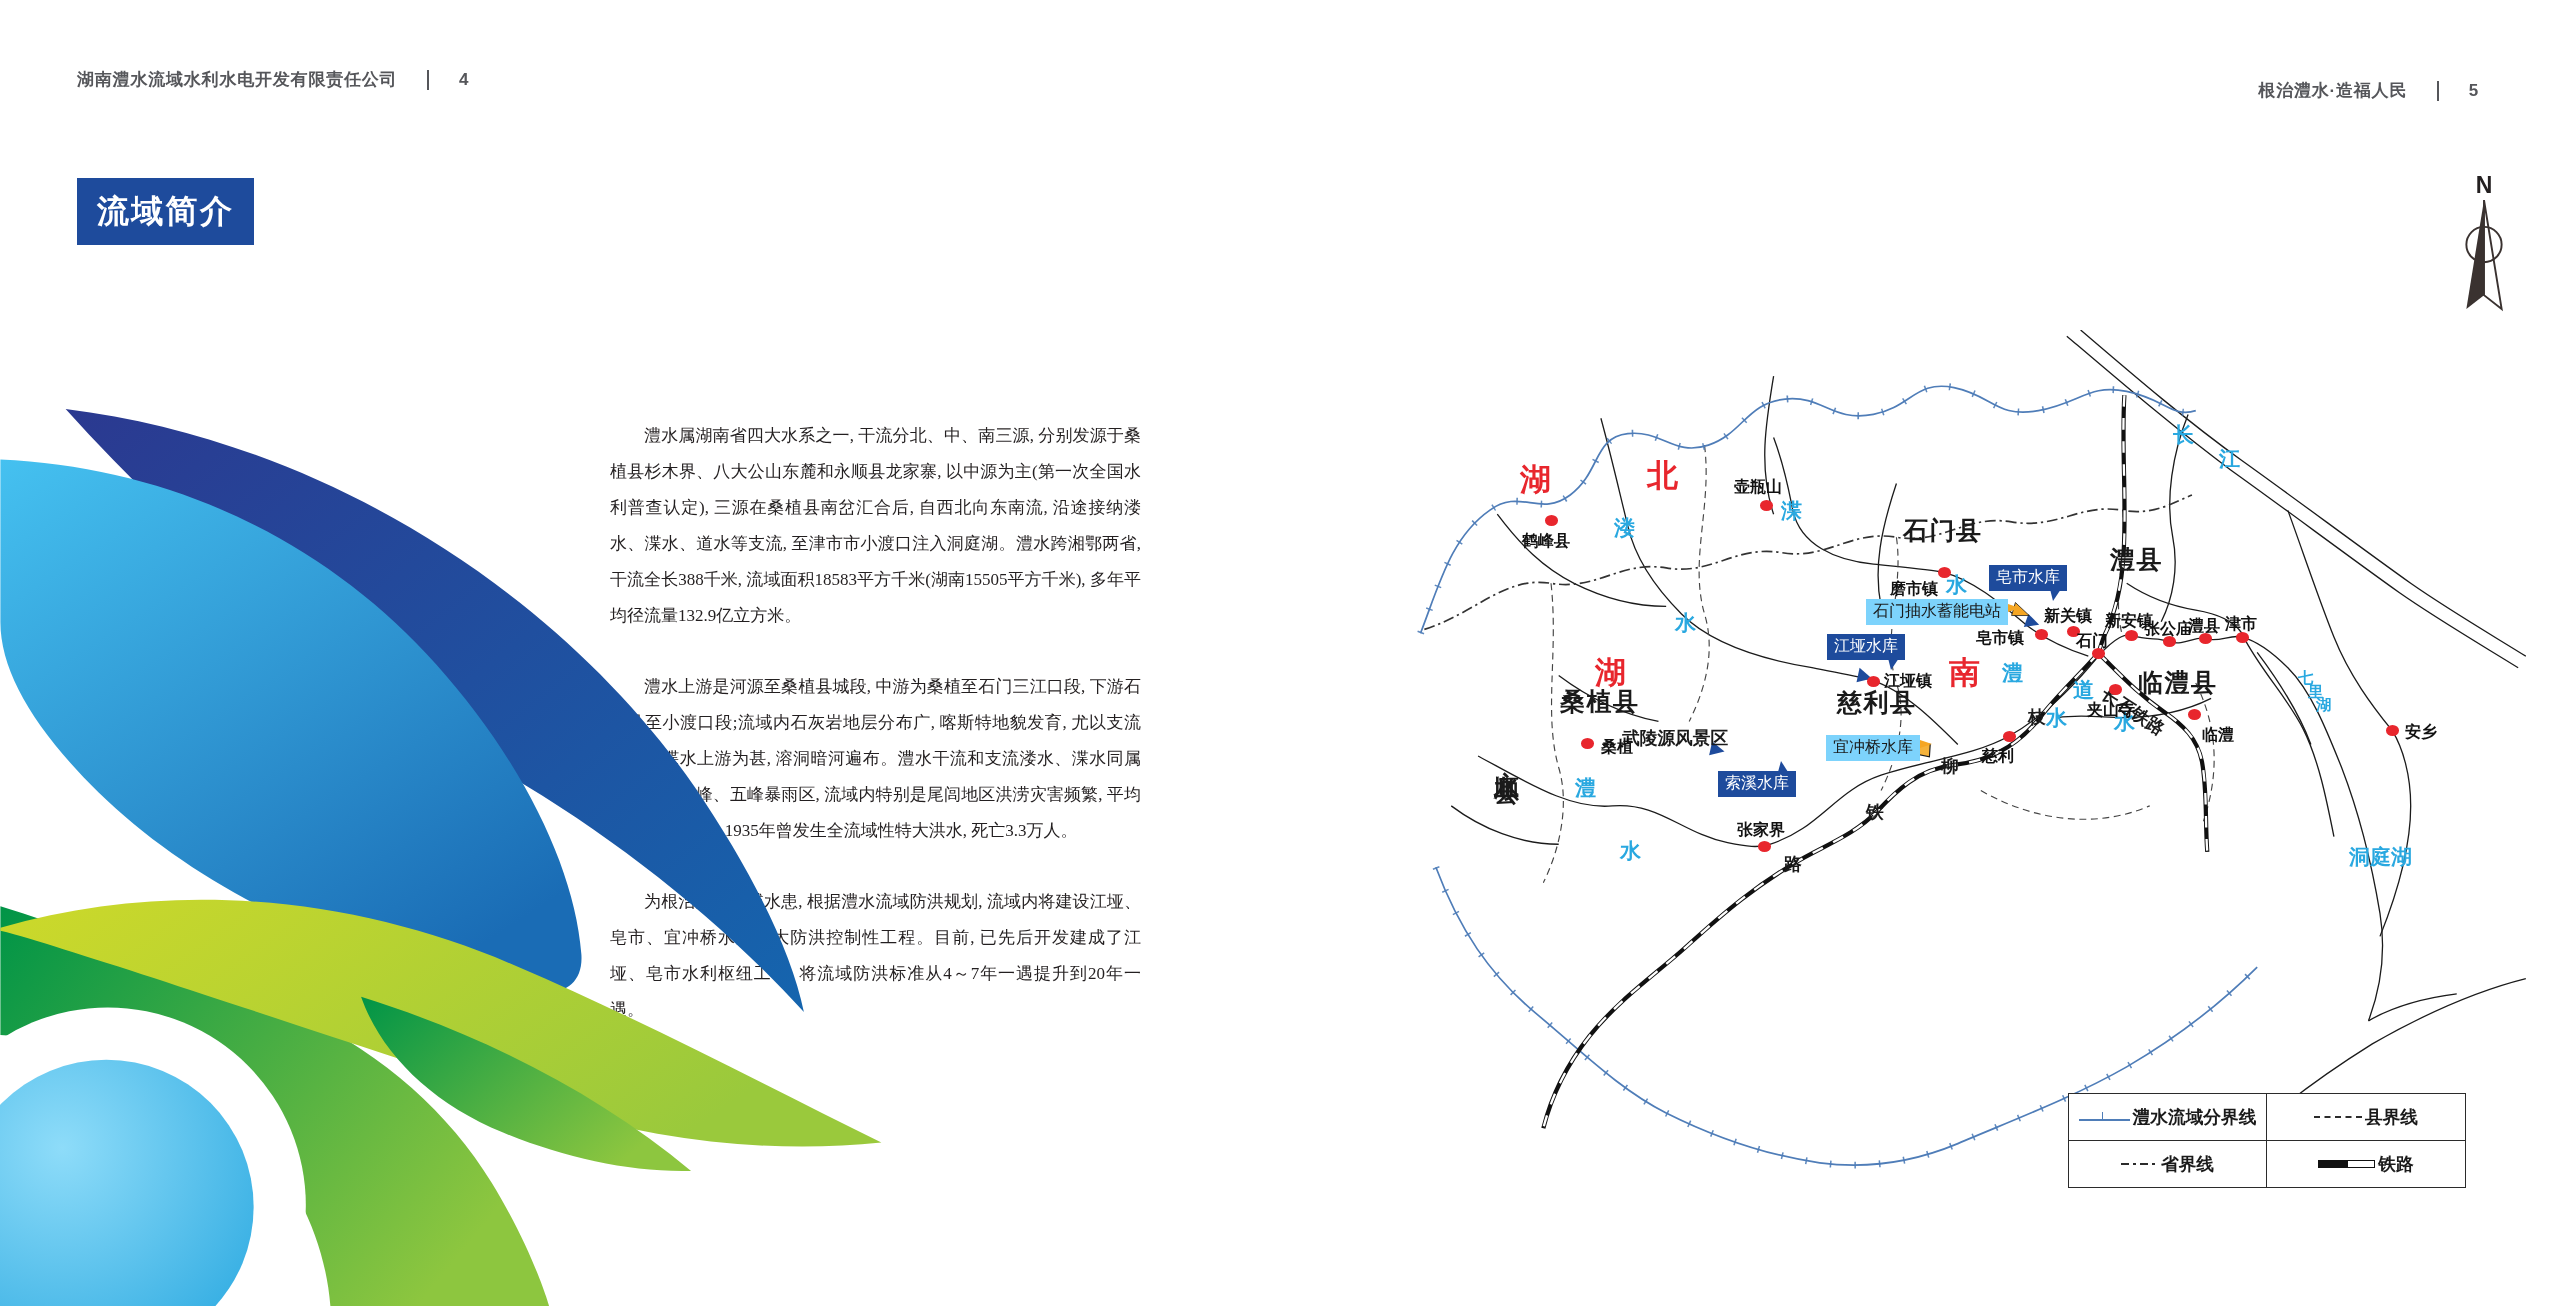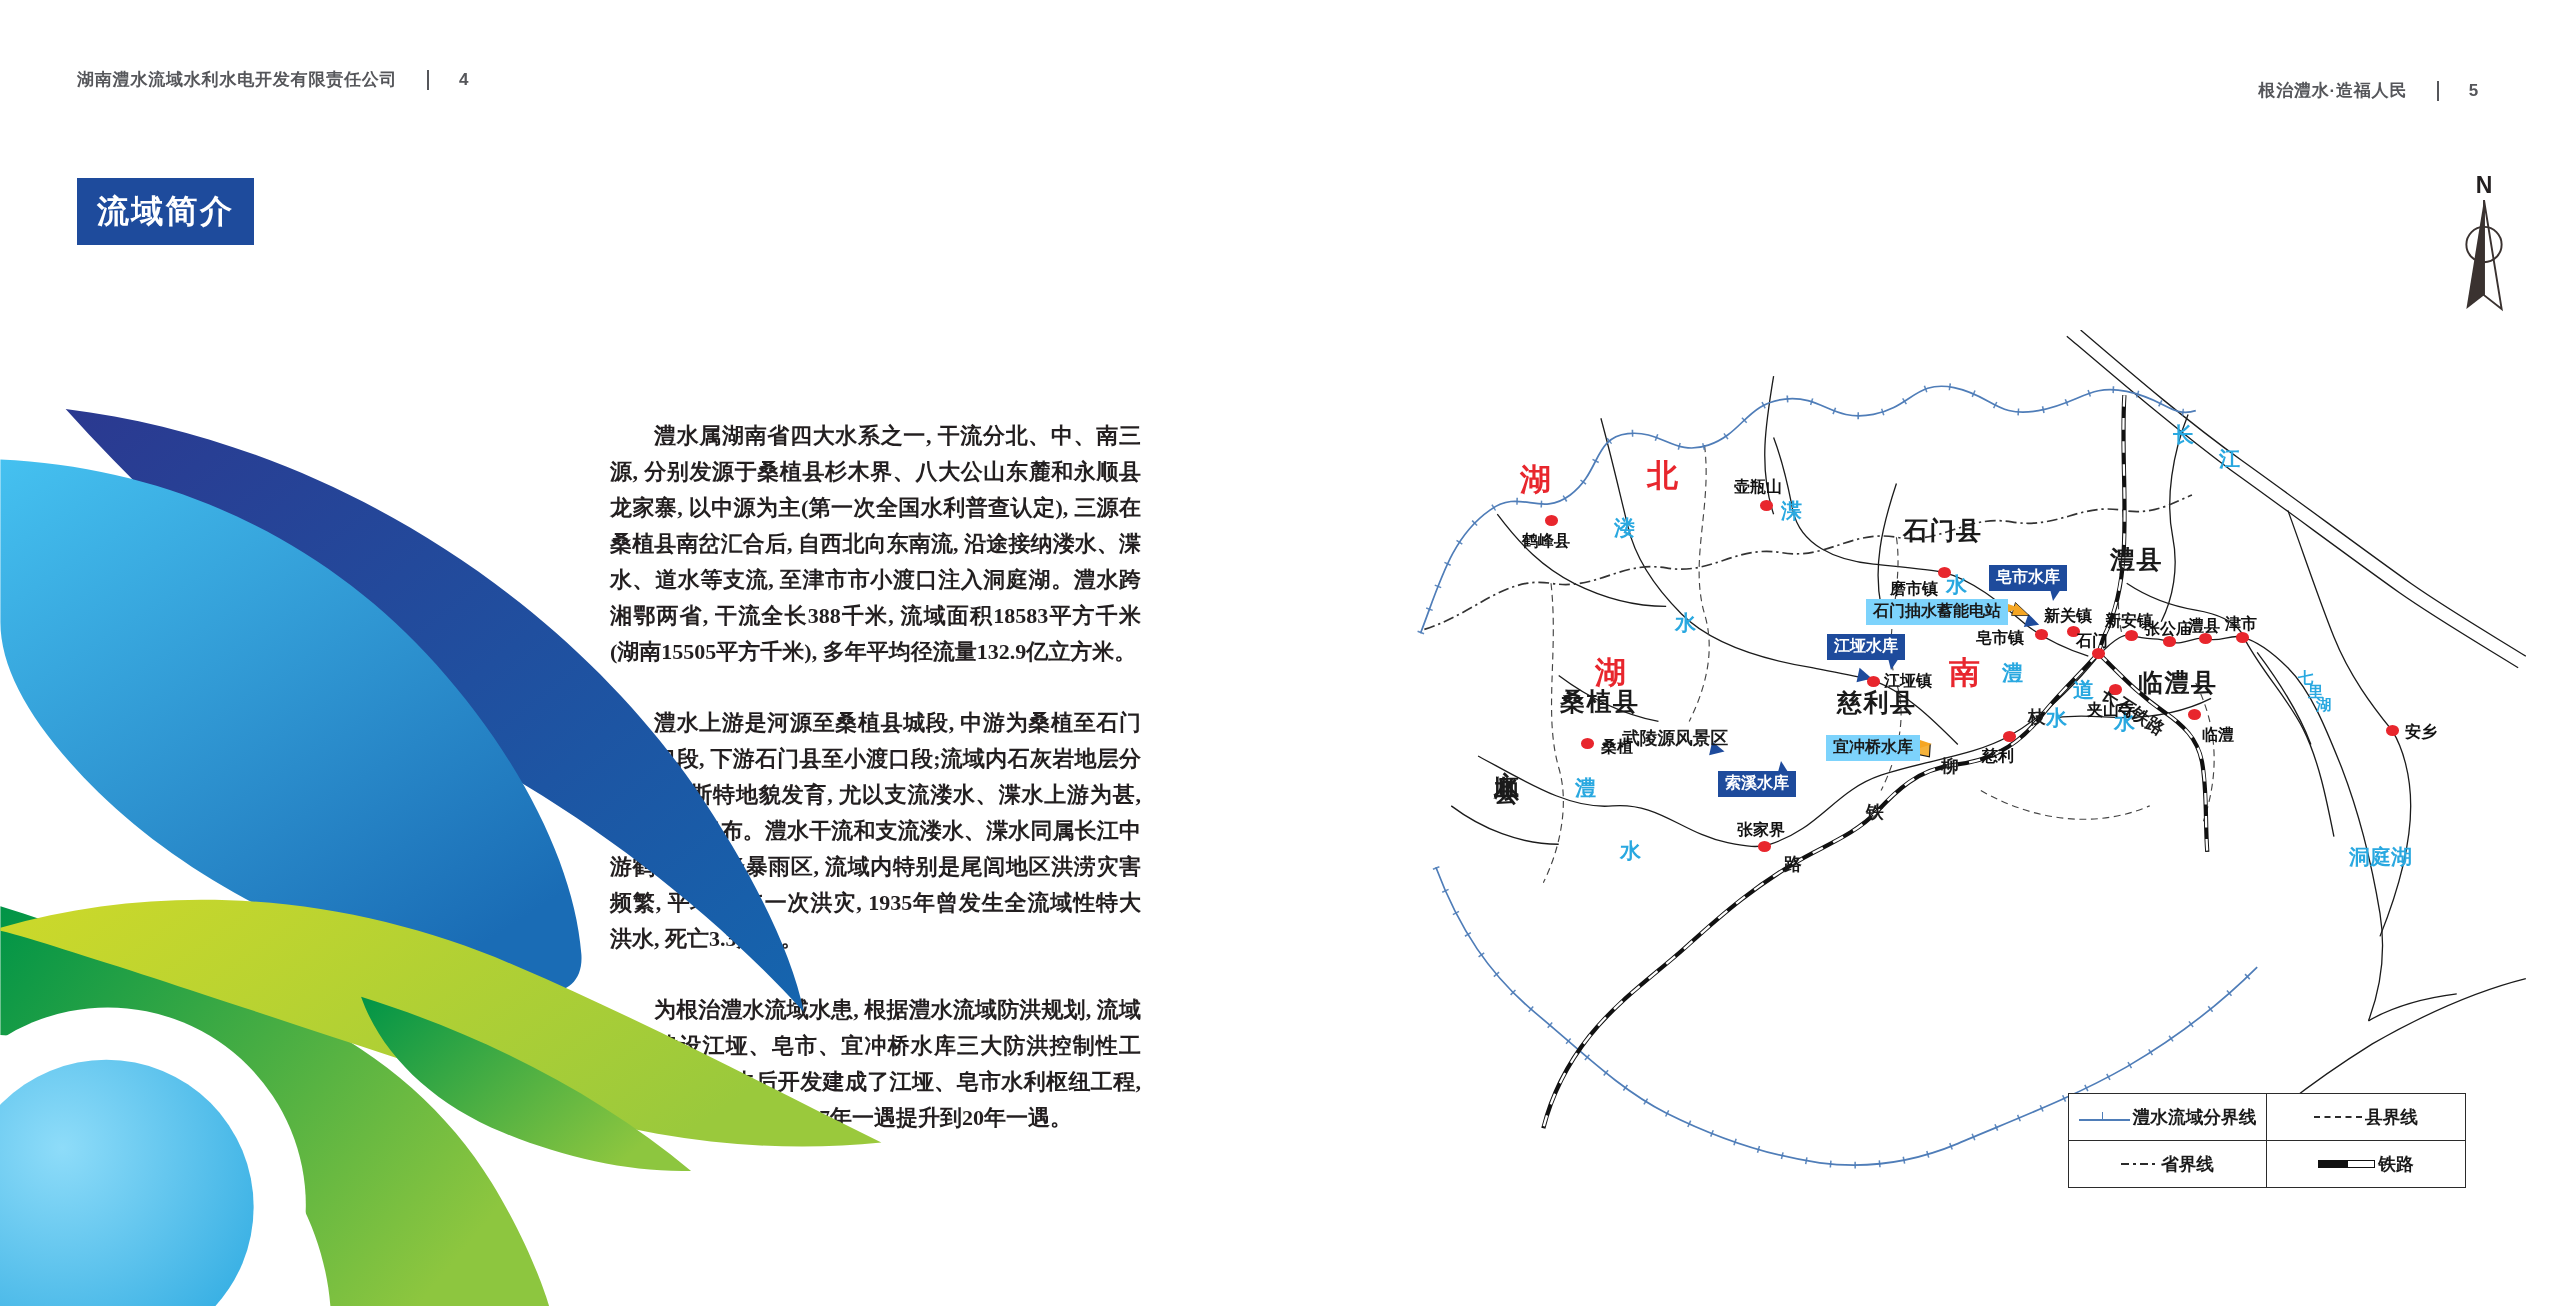--- a/index.html
+++ b/index.html
@@ -9,21 +9,21 @@
   .hdr{position:absolute;top:68px;font-size:17px;font-weight:bold;color:#55565a;letter-spacing:0.8px;display:flex;align-items:center;gap:30px;}
   .hdr .pgsep{display:inline-block;width:1.5px;height:20px;background:#55565a;}
   #hdr-left{left:77px;}
   #hdr-right{right:97px;margin-top:11px;}
   
   .title-box{position:absolute;left:77px;top:178px;background:#1e4b9c;color:#fff;
              font-size:32px;font-weight:bold;padding:11.5px 20px;letter-spacing:2.3px;}
   
   .bodytext{position:absolute;left:610px;top:418px;width:531px;
             font-family:"Liberation Serif","DejaVu Serif",serif;
-            font-size:22px;line-height:36px;font-weight:bold;color:#231f20;text-align:justify;}
+            font-size:17px;line-height:36px;font-weight:normal;color:#231f20;text-align:justify;}
   .bodytext p{margin:0 0 35px 0;text-indent:2em;}
   
   #logo{position:absolute;left:0;top:369px;}
   
   .map-title{position:absolute;left:1612px;top:177px;width:722px;text-align:center;
              color:#1e4b9c;font-size:35px;font-weight:bold;letter-spacing:1.5px;}
   
   .compass{position:absolute;left:2461px;top:174px;width:46px;text-align:center;}
   .compass .n{font-size:23px;font-weight:bold;color:#231f20;display:block;line-height:23px;}
   
@@ -33,21 +33,21 @@
   .prov{color:#e8262d;font-size:31px;letter-spacing:1.5px;}
   .county-big{color:#1a1a1a;font-size:25px;letter-spacing:1.5px;}
   .vertical{writing-mode:vertical-rl;letter-spacing:4.6px;}
   .poi{color:#1a1a1a;font-size:17.7px;}
   .water{color:#29a8e0;font-size:21px;}
   .water-sm{color:#29a8e0;font-size:15.4px;}
   .rail-name{color:#1a1a1a;font-size:17.7px;}
   .town-label{position:absolute;color:#111;font-size:16px;font-weight:bold;white-space:nowrap;}
   .town-dot{position:absolute;width:13px;height:10.7px;border-radius:50%;background:#e8262d;}
   
-  .callout{position:absolute;font-size:16px;font-weight:bold;padding:2.3px 7px;white-space:nowrap;}
+  .callout{position:absolute;font-size:16px;font-weight:normal;padding:2.3px 7px;white-space:nowrap;}
   .callout.blue{background:#1e4b9c;color:#fff;}
   .callout.orange{background:#7dd3fc;color:#1a1a1a;}
   .callout:after{content:"";position:absolute;width:0;height:0;}
   .tail-br:after{right:6.1px;bottom:-10.7px;border-left:3.8px solid transparent;border-right:8.4px solid transparent;border-top:12.3px solid #1e4b9c;}
   .tail-tr:after{right:7.7px;top:-10px;border-left:3.8px solid transparent;border-right:7.7px solid transparent;border-bottom:11.5px solid #1e4b9c;}
   .tail-r:after{right:-11.5px;top:5.4px;border-top:4.6px solid transparent;border-bottom:4.6px solid transparent;border-left:12.3px solid #f5a623;}
   
   #legend{position:absolute;left:2068px;top:1093px;width:398px;background:#fff;border:1.5px solid #2b2b2b;box-sizing:border-box;}
   #legend .lg-title{height:40px;border-bottom:1.2px solid #2b2b2b;display:flex;align-items:center;justify-content:center;
                     font-size:21px;font-weight:bold;letter-spacing:20px;text-indent:20px;color:#1a1a1a;}

